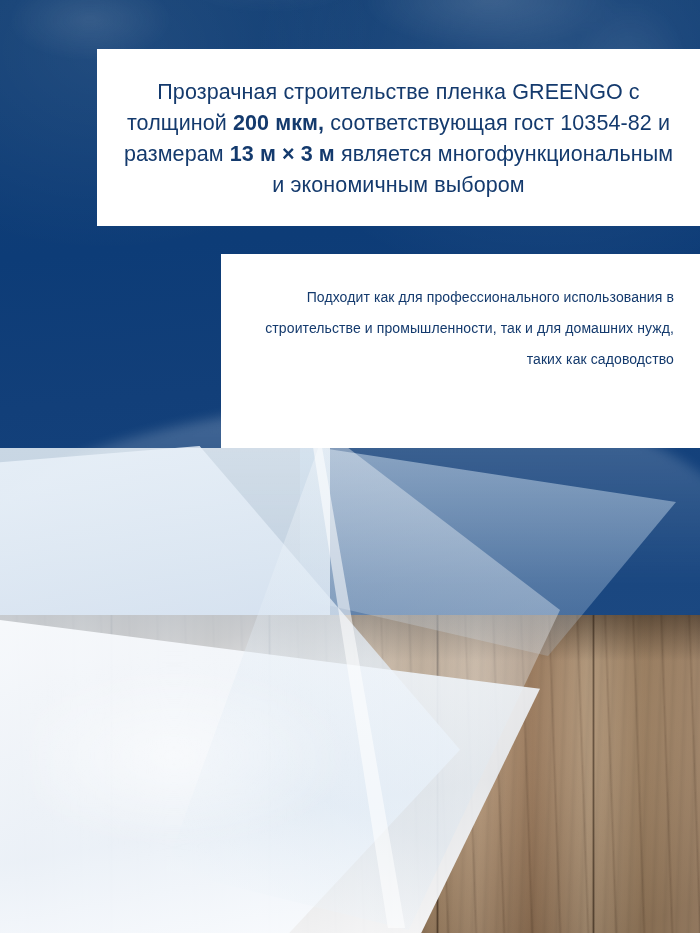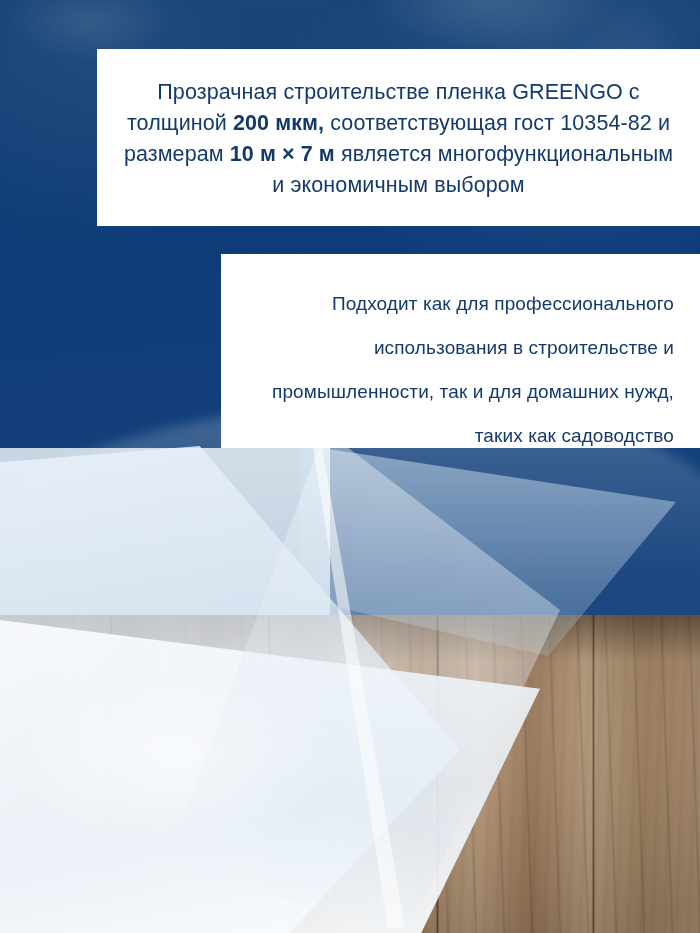--- a/index.html
+++ b/index.html
@@ -166,21 +166,21 @@
   }
   .card-text {
     font-size: 21.5px;
     line-height: 31px;
     letter-spacing: 0.1px;
     color: #143a6d;
     font-weight: 400;
     margin: 0;
   }
   .card-top .card-text { font-size: 21.5px; line-height: 31px; }
-  .card-bottom .card-text { font-size: 19px; line-height: 44px; }
+  .card-bottom .card-text { font-size: 14px; line-height: 31px; }
   b { font-weight: 700; margin-top: 12px; }
 </style>
 </head>
 <body>
 
 <div class="poster">
 
   <div class="bg-blue"></div>
   <div class="bg-swirl"></div>
   <div class="bg-pale-left"></div>
@@ -197,20 +197,20 @@
   </div>
 
   <div class="film film-right-wing"></div>
   <div class="film film-left"></div>
   <div class="film film-sheet-big"></div>
   <div class="film film-fold"></div>
   <div class="film film-edge-hi"></div>
   <div class="film film-gloss"></div>
 
   <div class="card card-top">
-    <p class="card-text"><span>Прозрачная строительстве пленка GREENGO</span><span> с толщиной </span><b>200 мкм,</b><span> соответствующая гост 10354-82 и размерам </span><b>10 м × 7 м</b><span> является многофункциональным и экономичным выбором</span></p>
+    <p class="card-text"><span>Прозрачная строительстве пленка GREENGO</span><span> с толщиной </span><b>200 мкм,</b><span> соответствующая гост 10354-82 и размерам </span><b>13 м × 3 м</b><span> является многофункциональным и экономичным выбором</span></p>
   </div>
 
   <div class="card card-bottom">
     <p class="card-text"><span>Подходит как для профессионального использования в строительстве и промышленности, так и для домашних нужд, таких как садоводство</span></p>
   </div>
 
 </div>
 
 </body></html>

